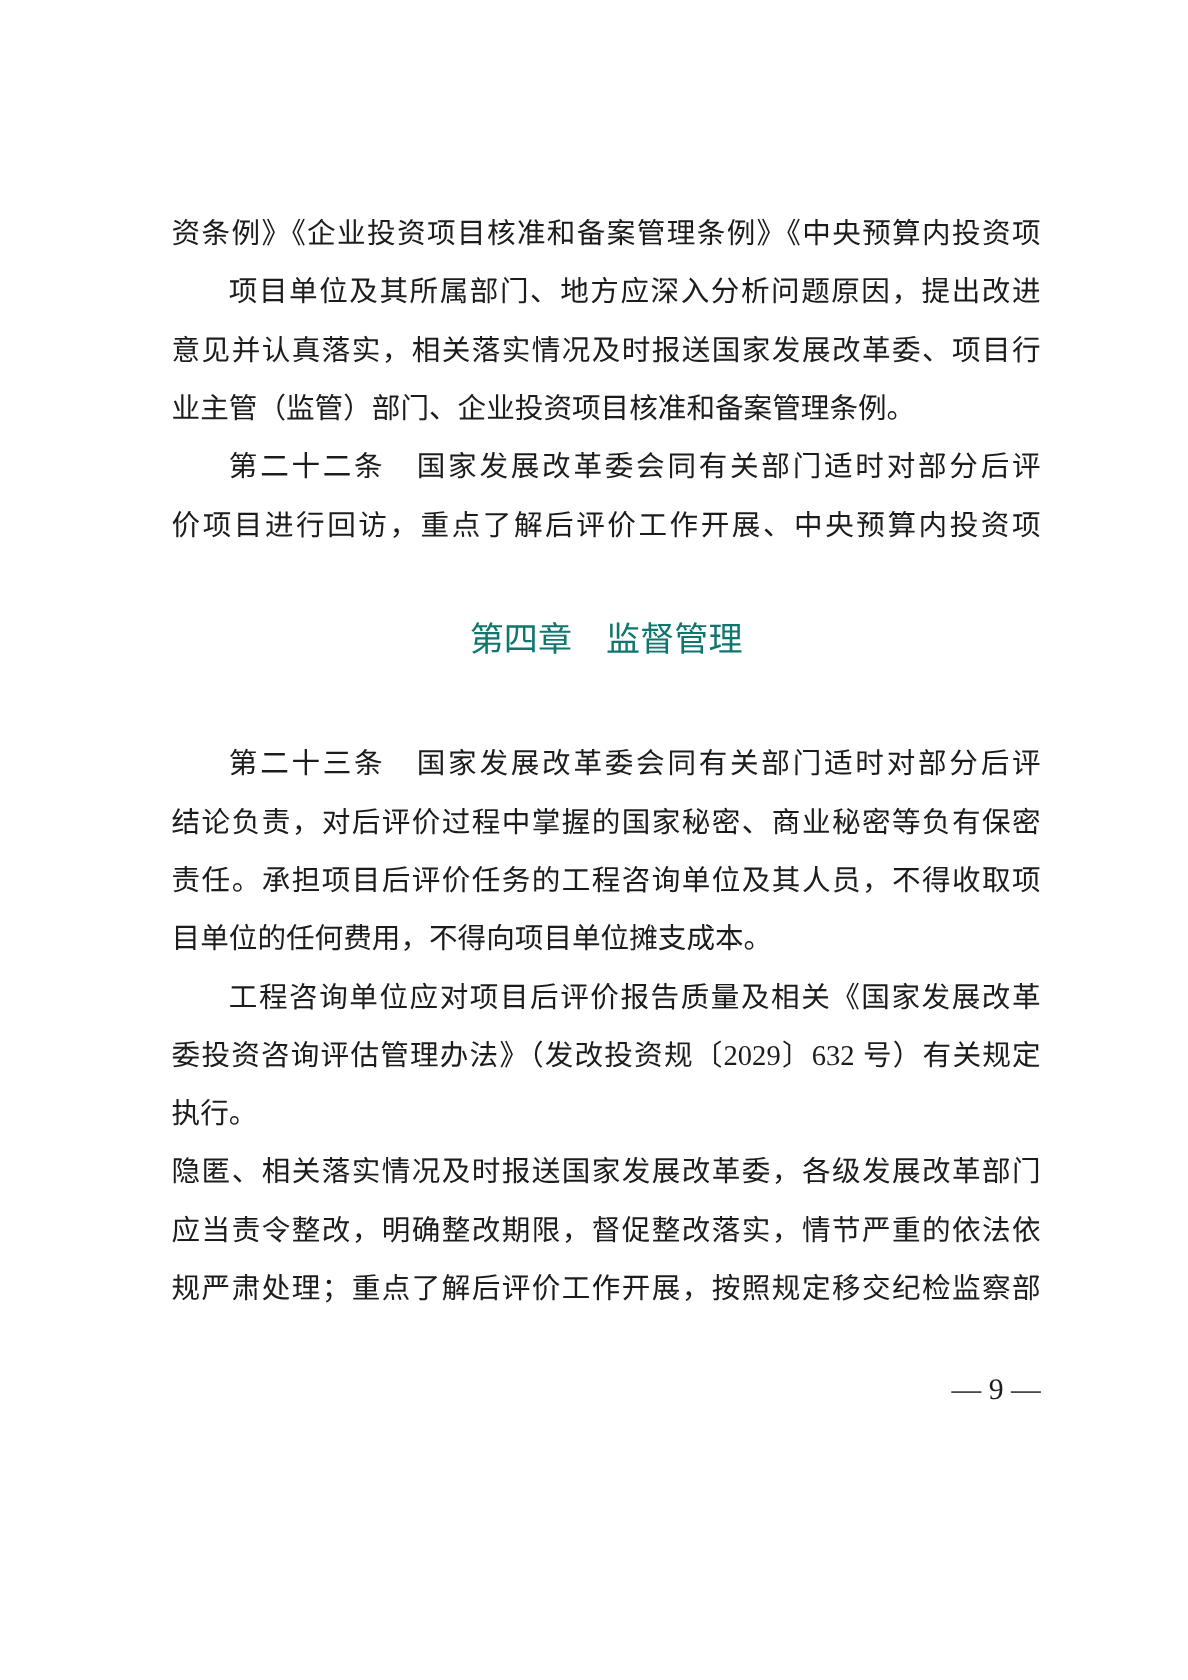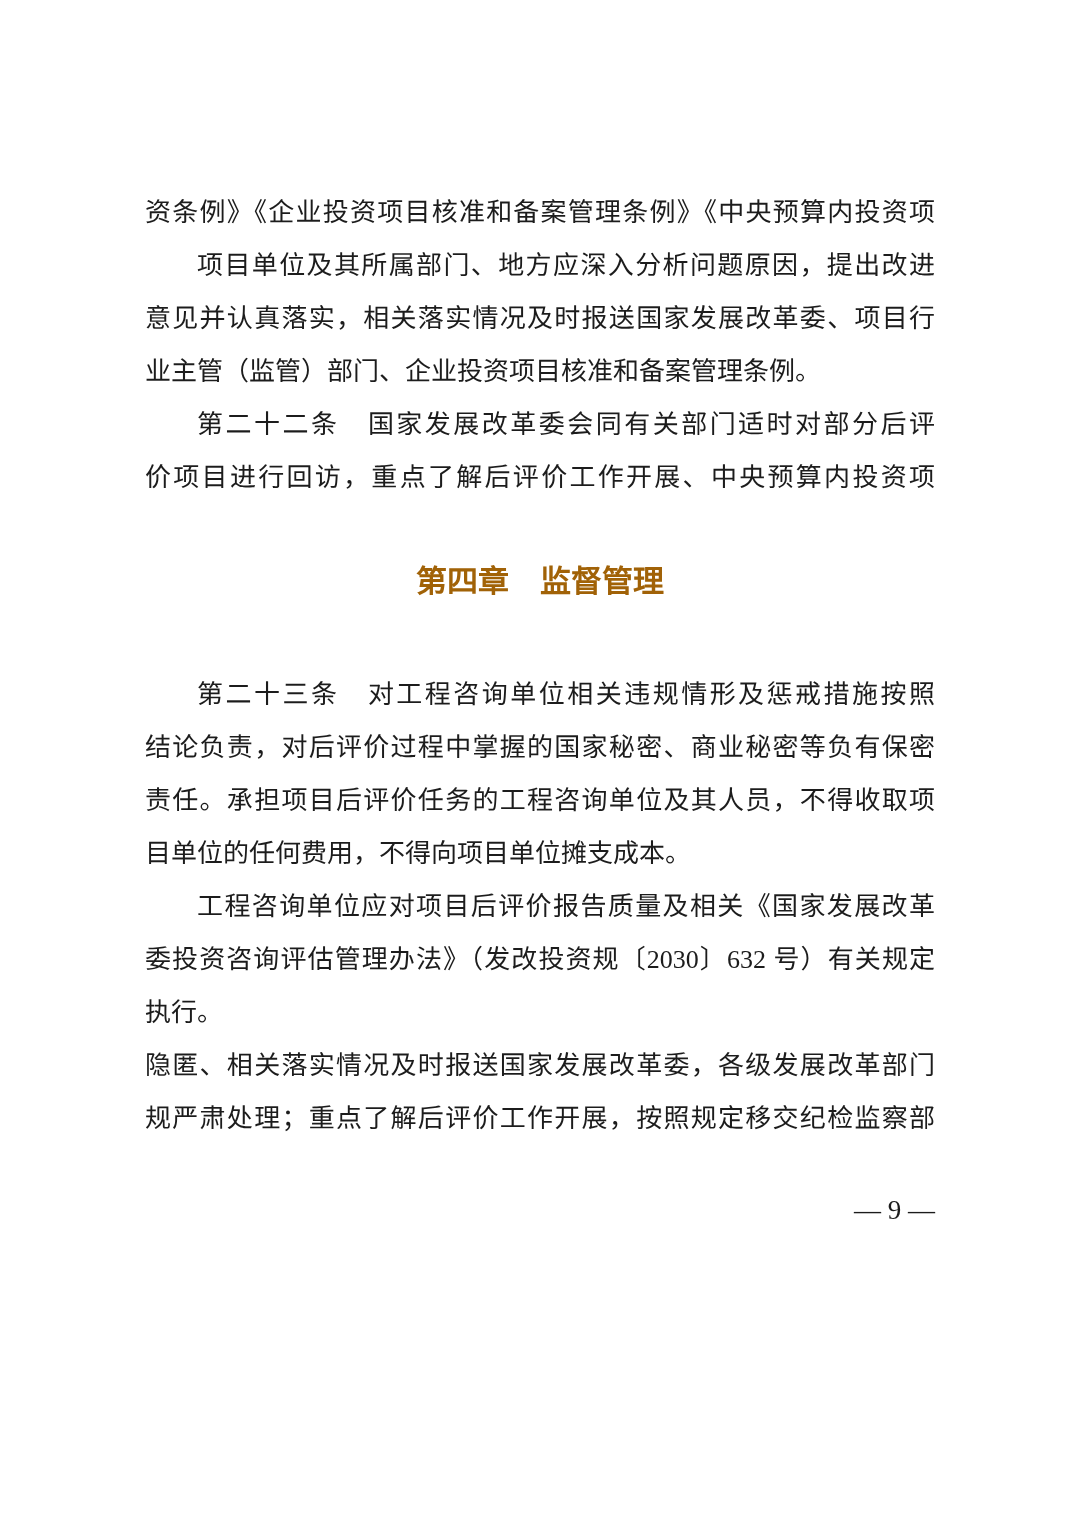--- a/index.html
+++ b/index.html
@@ -11,21 +11,21 @@
     position: relative;
     width: 1080px;
     height: 1527px;
     background: #ffffff;
     overflow: hidden;
     font-family: "Liberation Serif", "DejaVu Serif", serif;
     color: #1c1c1c;
   }
   .content {
     position: absolute;
-    left: 145px;
+    left: 156px;
     top: 186px;
     width: 790px;
   }
   .line {
     font-size: 26px;
     line-height: 53px;
     height: 53px;
     letter-spacing: 0;
     text-align: justify;
     text-justify: inter-character;
@@ -39,23 +39,23 @@
   }
   .ind {
     text-indent: 52px;
   }
   .chapter {
     margin: 50px 0 58px 0;
     height: 56px;
     line-height: 56px;
     text-align: center;
     font-family: "Liberation Sans", "DejaVu Sans", sans-serif;
-    font-weight: bold;
+    font-weight: normal;
     font-size: 31px;
-    color: #a16207;
+    color: #0f766e;
   }
   .pagenum {
     margin-top: 45px;
     height: 40px;
     line-height: 40px;
     text-align: right;
     font-size: 27px;
     color: #1c1c1c;
   }
 </style>
@@ -67,26 +67,27 @@
 
     <div class="line j">资条例》《企业投资项目核准和备案管理条例》《中央预算内投资项</div>
     <div class="line j ind">项目单位及其所属部门、地方应深入分析问题原因，提出改进</div>
     <div class="line j">意见并认真落实，相关落实情况及时报送国家发展改革委、项目行</div>
     <div class="line e">业主管（监管）部门、企业投资项目核准和备案管理条例。</div>
     <div class="line j ind">第二十二条　国家发展改革委会同有关部门适时对部分后评</div>
     <div class="line j">价项目进行回访，重点了解后评价工作开展、中央预算内投资项</div>
 
     <div class="chapter">第四章　监督管理</div>
 
-    <div class="line j ind">第二十三条　对工程咨询单位相关违规情形及惩戒措施按照</div>
+    <div class="line j ind">第二十三条　国家发展改革委会同有关部门适时对部分后评</div>
     <div class="line j">结论负责，对后评价过程中掌握的国家秘密、商业秘密等负有保密</div>
     <div class="line j">责任。承担项目后评价任务的工程咨询单位及其人员，不得收取项</div>
     <div class="line e">目单位的任何费用，不得向项目单位摊支成本。</div>
     <div class="line j ind">工程咨询单位应对项目后评价报告质量及相关《国家发展改革</div>
-    <div class="line j">委投资咨询评估管理办法》（发改投资规〔2030〕632 号）有关规定</div>
+    <div class="line j">委投资咨询评估管理办法》（发改投资规〔2029〕632 号）有关规定</div>
     <div class="line e">执行。</div>
     <div class="line j">隐匿、相关落实情况及时报送国家发展改革委，各级发展改革部门</div>
+    <div class="line j">应当责令整改，明确整改期限，督促整改落实，情节严重的依法依</div>
     <div class="line j">规严肃处理；重点了解后评价工作开展，按照规定移交纪检监察部</div>
 
     <div class="pagenum">— 9 —</div>
 
   </div>
 </div>
 
 </body></html>

